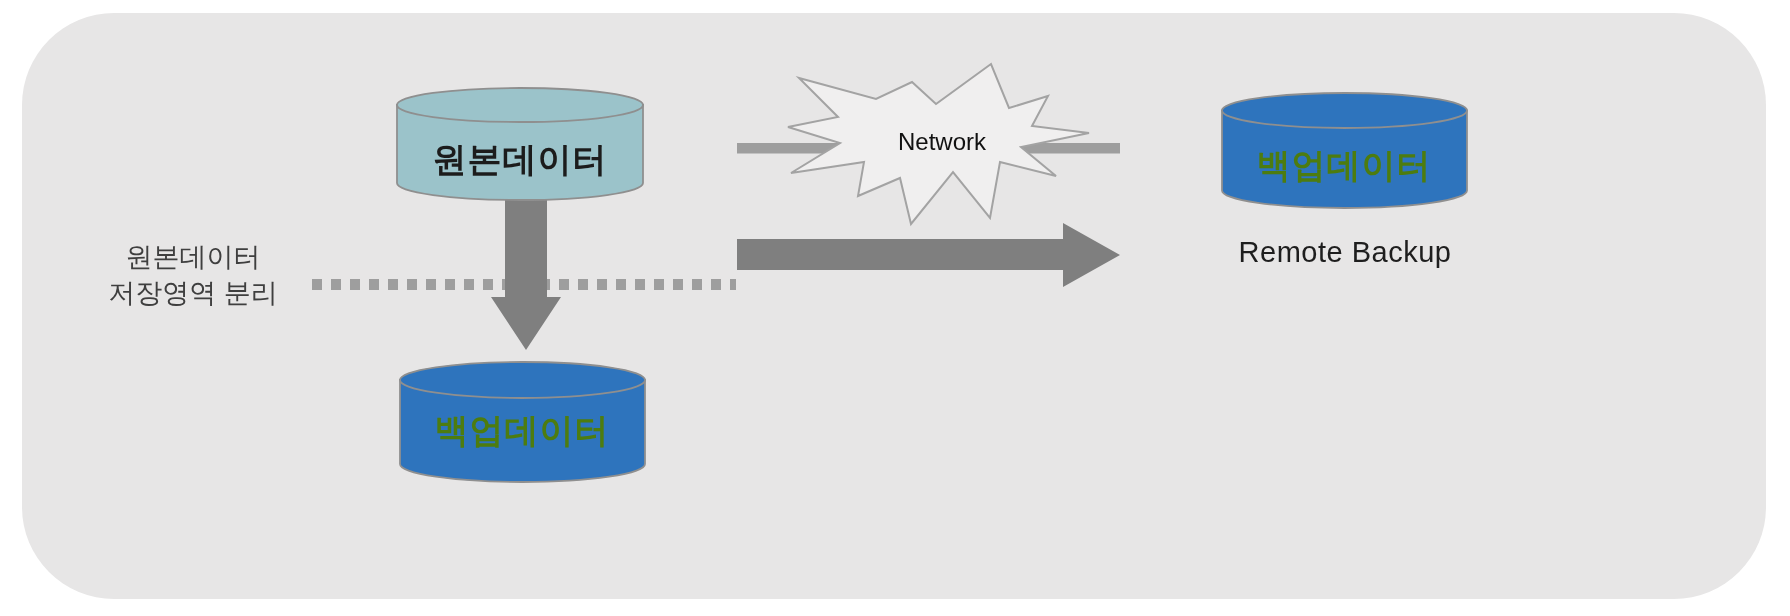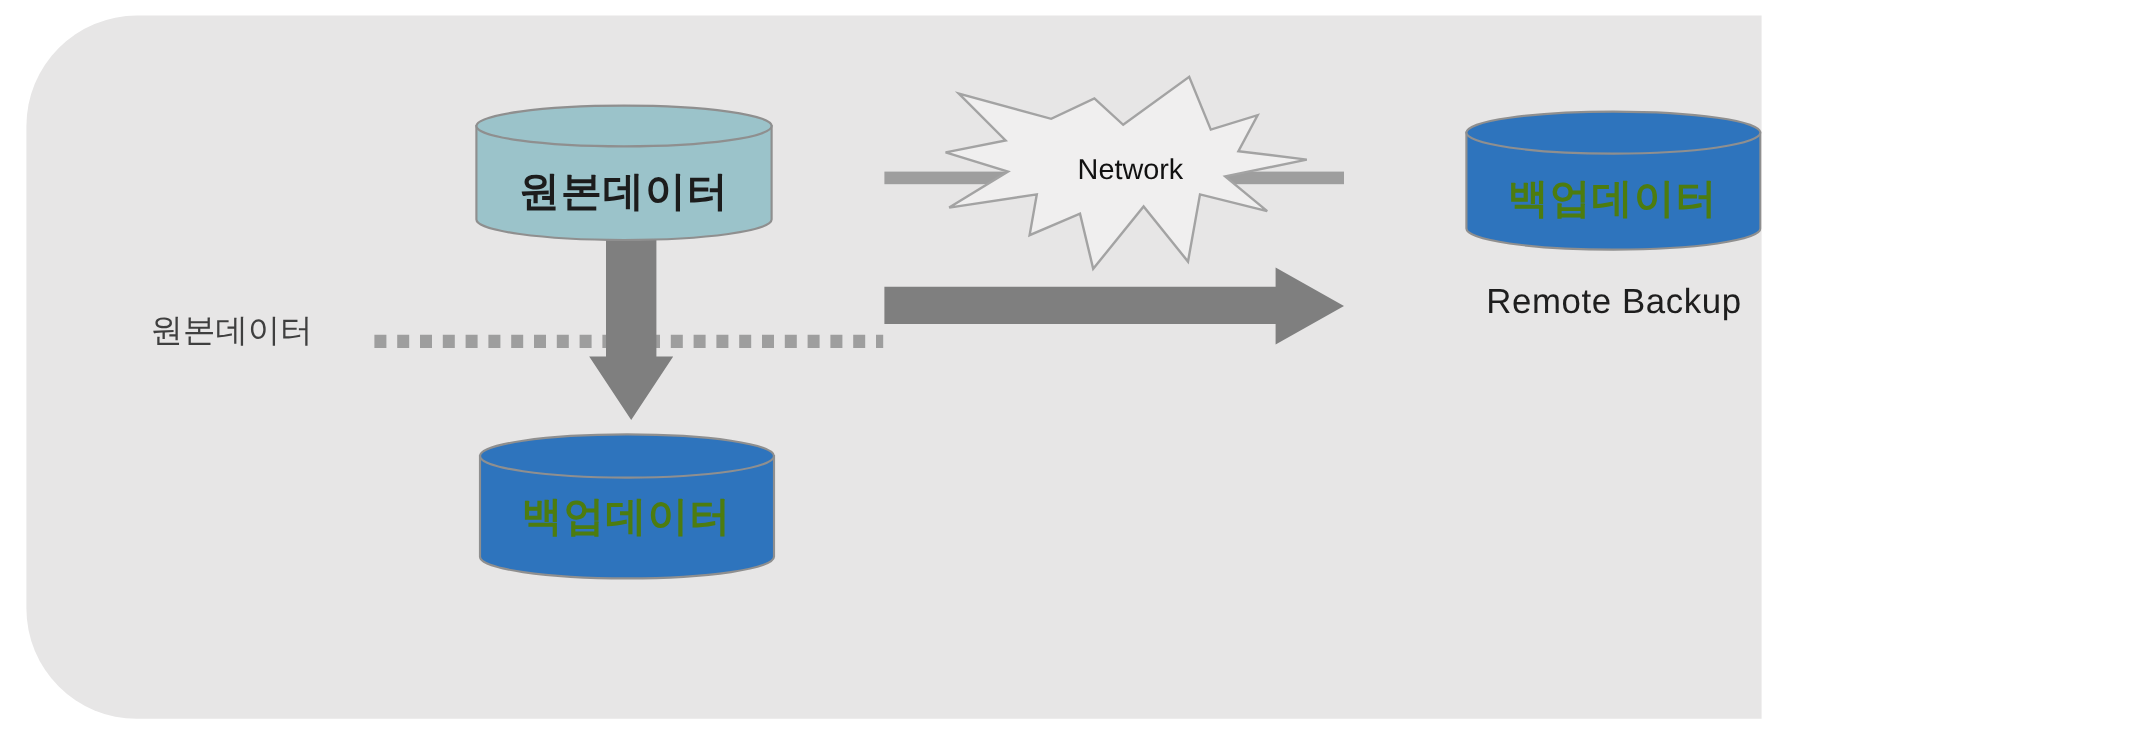--- a/index.html
+++ b/index.html
@@ -3,21 +3,21 @@
 <meta charset="utf-8">
 <style>
   html, body {
     margin: 0;
     padding: 0;
     background: #ffffff;
     font-family: "Liberation Sans", sans-serif;
   }
   #stage {
     position: relative;
-    width: 1468px;
+    width: 1790px;
     height: 616px;
     background: #ffffff;
     overflow: hidden;
   }
   .panel {
     position: absolute;
     left: 22px;
     top: 13px;
     width: 1744px;
     height: 586px;
@@ -102,15 +102,16 @@
 
   <div class="lbl cyl-label on-blue" style="left:1344px; top:166px;">백업데이터</div>
 
   <div class="lbl network-label" style="left:942px; top:142px;">Network</div>
 
 
   <div class="lbl caption" style="left:1345px; top:252px;">Remote Backup</div>
 
   <div class="lbl note" style="left:193px; top:275px;">
     <div>원본데이터</div>
+    <div>저장영역 분리</div>
   </div>
 
 </div>
 
 </body></html>

